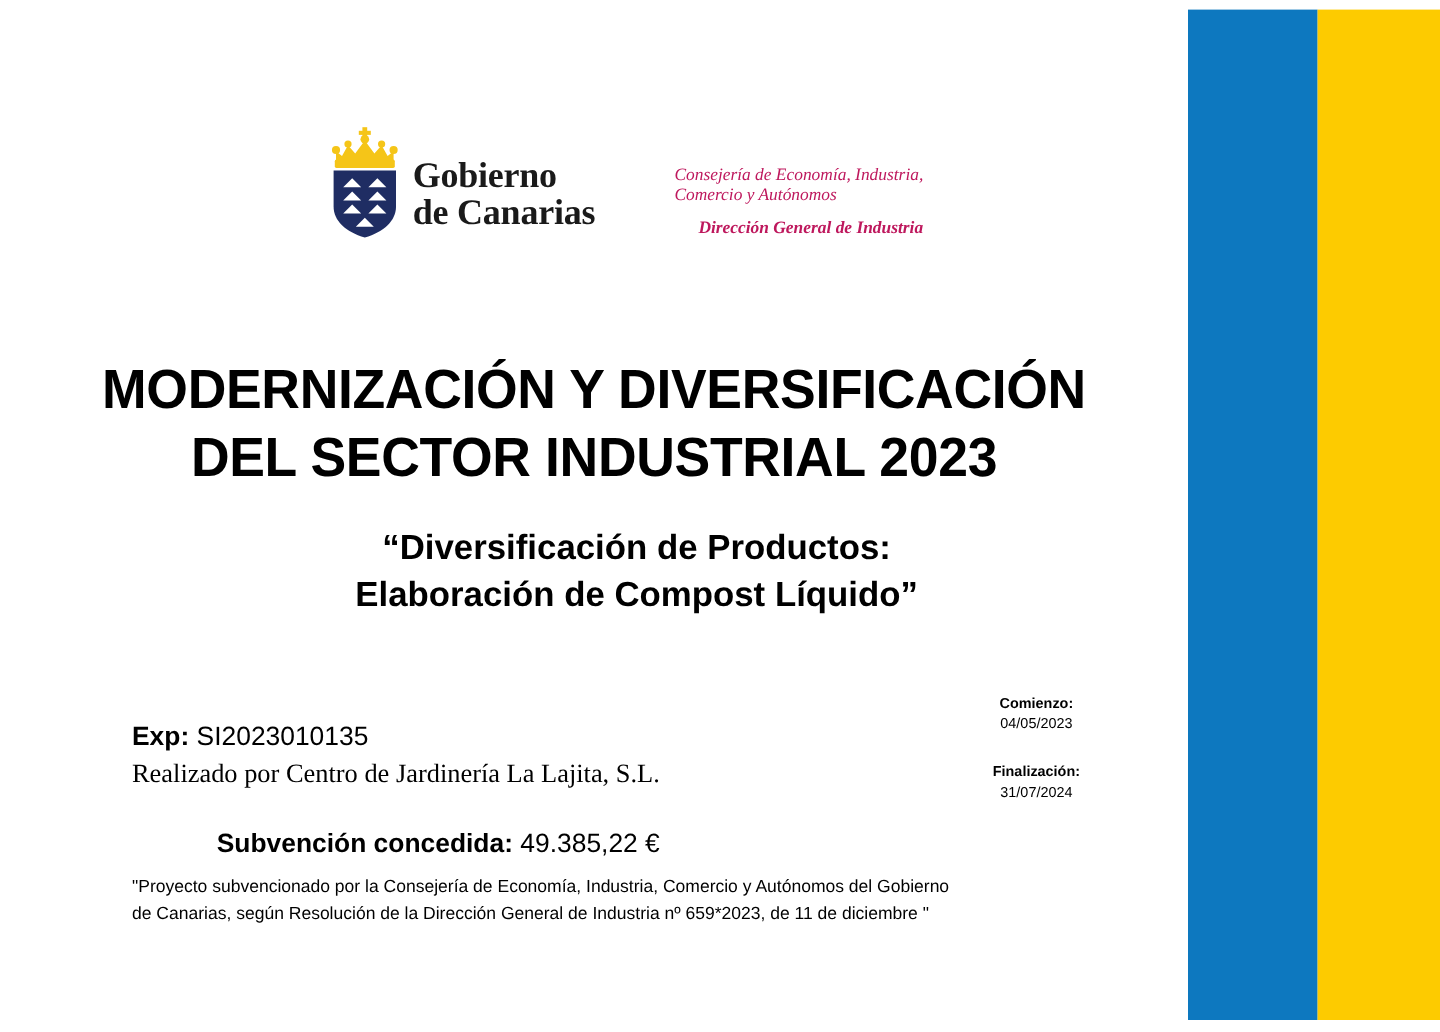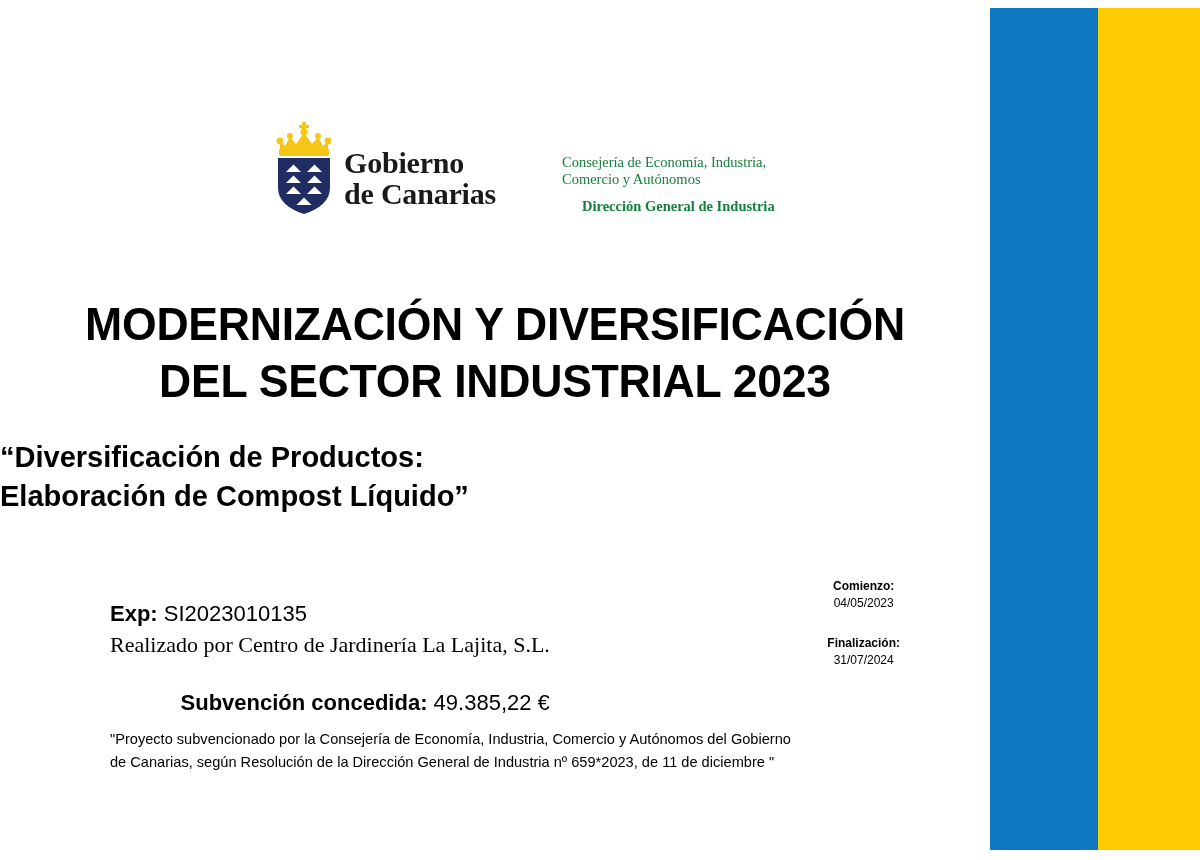--- a/index.html
+++ b/index.html
@@ -40,21 +40,21 @@
     left: 0;
     top: 0;
     width: 990px;
     height: 860px;
   }
 
   
   .header {
     position: absolute;
     left: 272px;
-    top: 120px;
+    top: 104px;
     display: flex;
     align-items: flex-start;
   }
   .crest {
     width: 64px;
     height: 96px;
     position: relative;
     flex: 0 0 auto;
   }
   .crest svg { display: block; }
@@ -68,21 +68,22 @@
     line-height: 1.03;
     letter-spacing: -0.2px;
     color: #1a1a1a;
     white-space: pre-line;
   }
 
   .consejeria {
     margin-left: 66px;
     margin-top: 34px;
     font-family: "Liberation Serif", "DejaVu Serif", serif;
-    color: #15803d;
+    color: #be185d;
+    font-style: italic;
   }
   .consejeria .cons-line {
     font-size: 14.5px;
     line-height: 1.18;
     white-space: pre-line;
   }
   .consejeria .cons-sub {
     margin-top: 10px;
     margin-left: 20px;
     font-size: 14.5px;
@@ -105,21 +106,21 @@
     transform-origin: center top;
     white-space: pre-line;
   }
 
   
   .subtitle {
     position: absolute;
     left: 0;
     top: 438px;
     width: 1061px;
-    text-align: left;
+    text-align: center;
     font-weight: bold;
     font-size: 29px;
     line-height: 1.33;
     white-space: pre-line;
   }
 
   
   .details {
     position: absolute;
     left: 110px;

